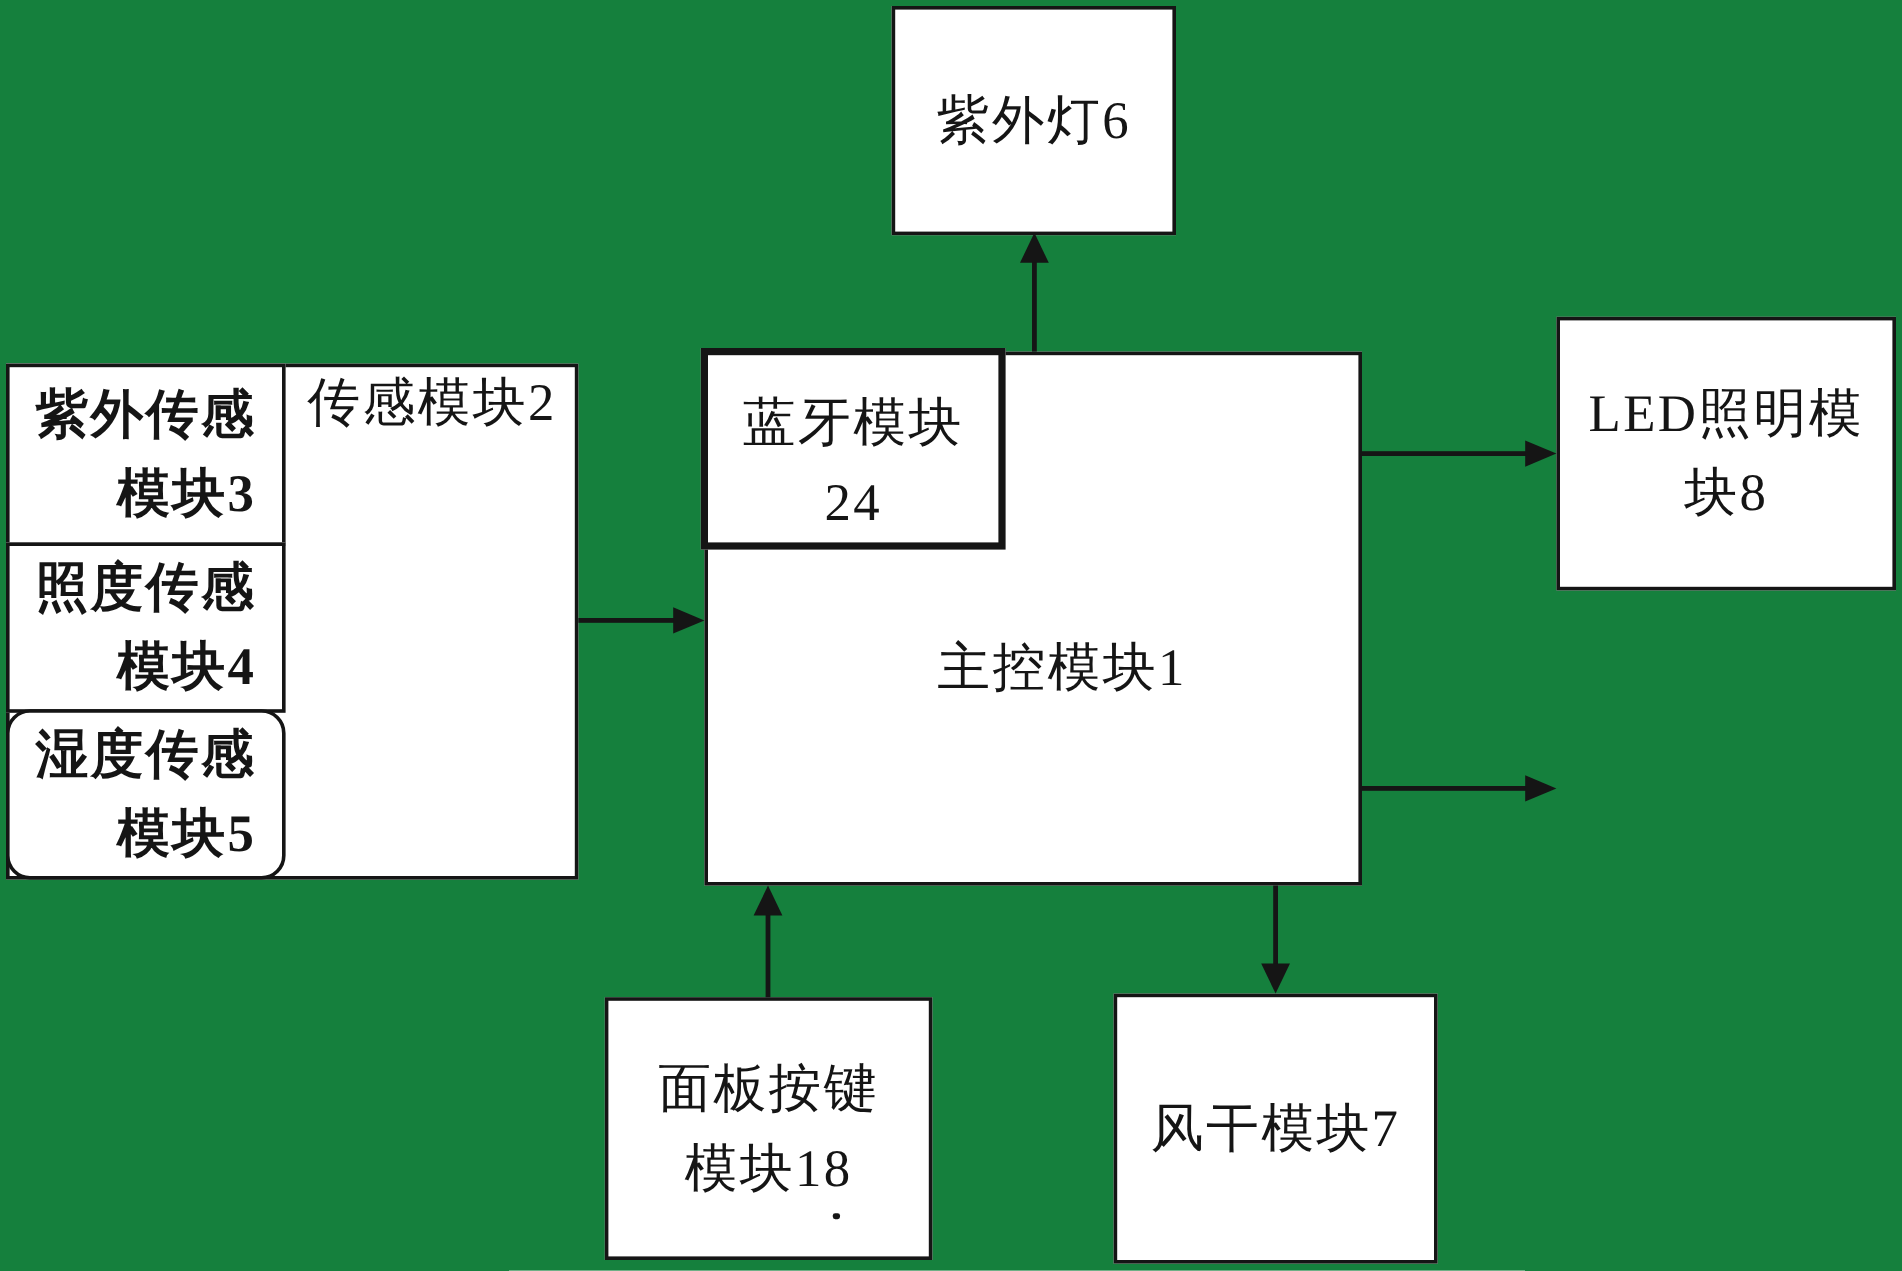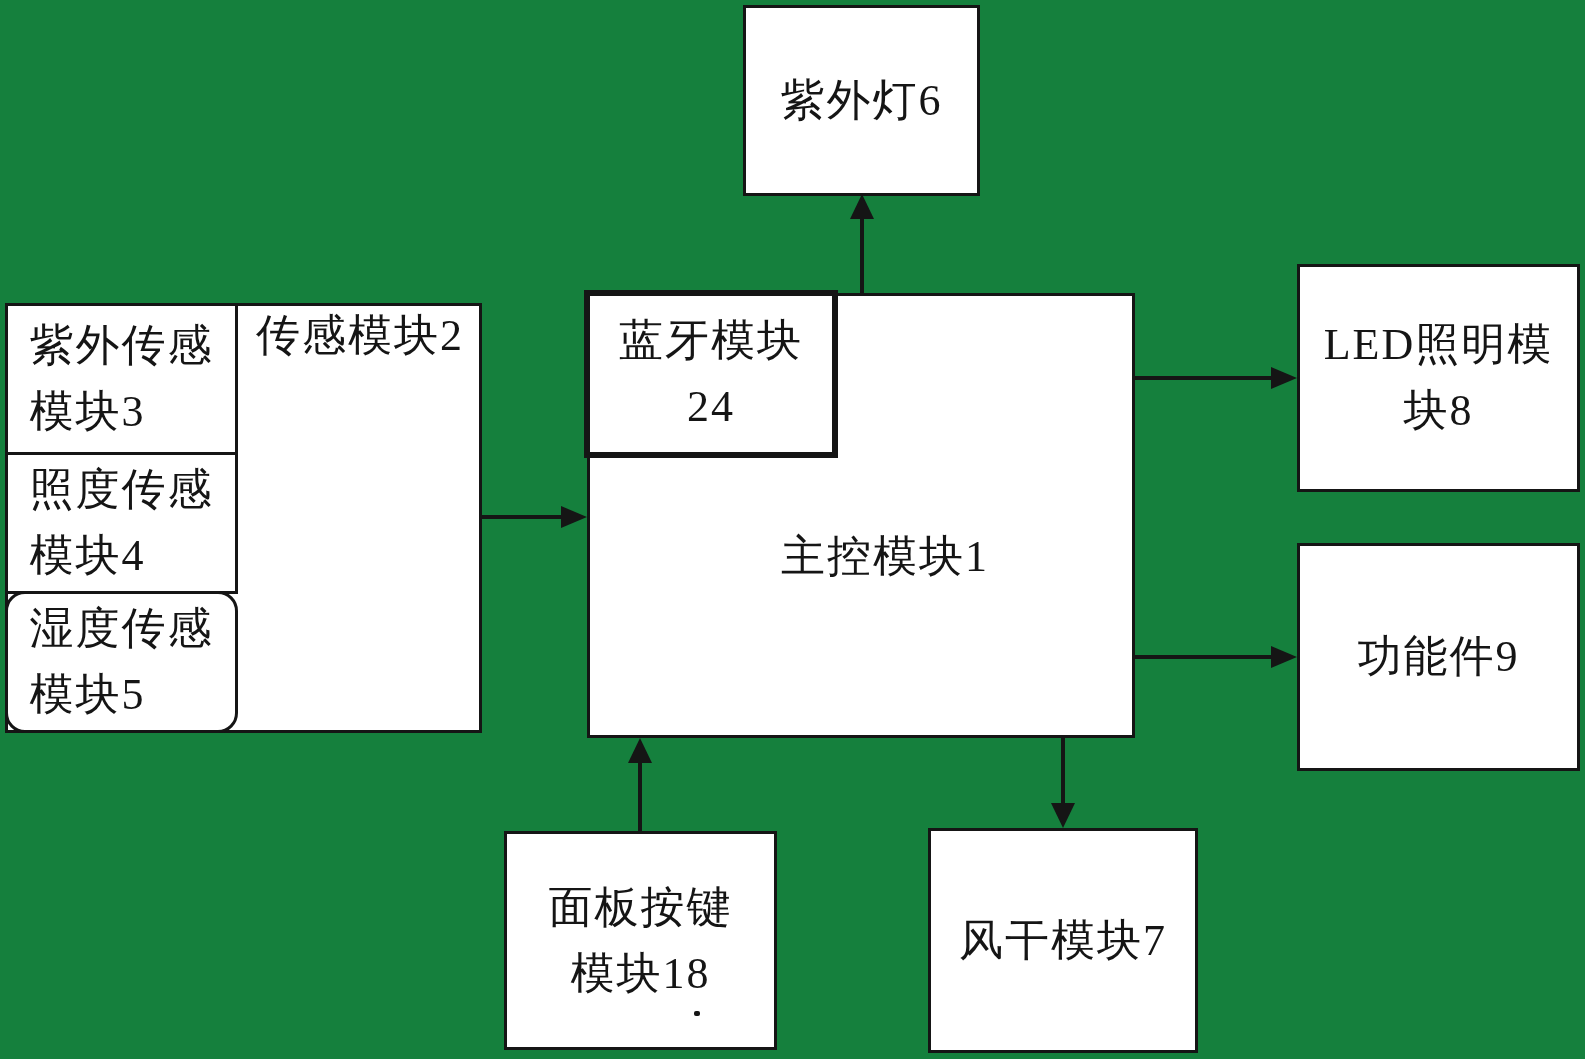--- a/index.html
+++ b/index.html
@@ -34,25 +34,26 @@
   }
   .label .ln { display: block; }
   
   .cell {
     position: absolute;
     border: 3px solid #151515;
     box-sizing: border-box;
     display: flex;
     align-items: center;
     justify-content: center;
-    text-align: left;
+    text-align: right;
     background: #ffffff;
+    font-weight: bold;
   }
   
-  .thick { border-width: 6px; }
+  .thick { border-width: 6px; align-items: flex-end; }
   
   .main-label {
     position: absolute;
     left: 0;
     right: 0;
     top: 228px;
     text-align: center;
     padding-left: 48px;
   }
   .shaft { position: absolute; background: #151515; }
@@ -119,25 +120,20 @@
     </div>
   </div>
 
   <div class="box" style="left:1297px; top:264px; width:283px; height:228px;">
     <div class="label">
       <span class="ln">LED照明模</span>
       <span class="ln">块8</span>
     </div>
   </div>
 
-  <div class="box" style="left:1297px; top:543px; width:283px; height:228px;">
-    <div class="label">
-      <span class="ln">功能件9</span>
-    </div>
-  </div>
 
   <div class="box" style="left:504px; top:831px; width:273px; height:219px;">
     <div class="label">
       <span class="ln">面板按键</span>
       <span class="ln">模块18</span>
     </div>
   </div>
 
   <div class="box" style="left:928px; top:828px; width:270px; height:225px;">
     <div class="label">

